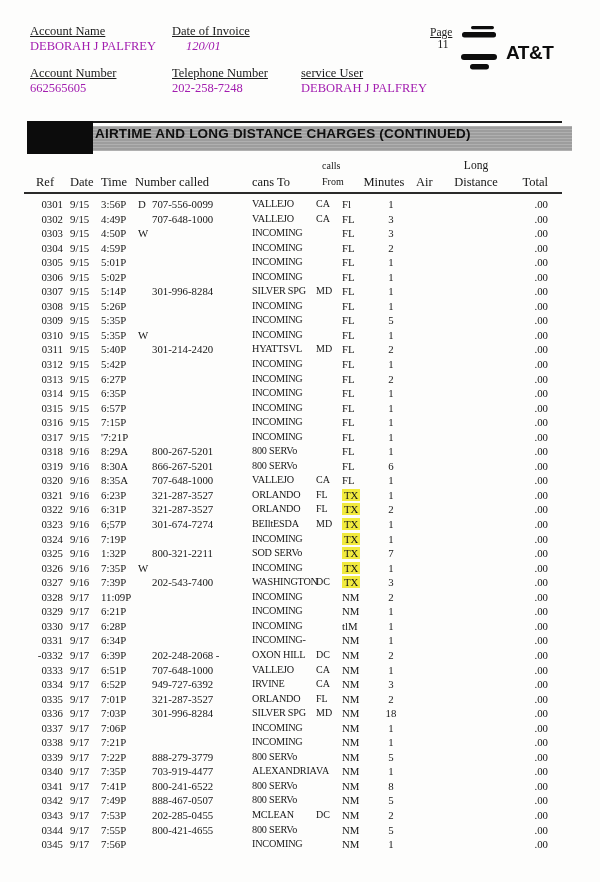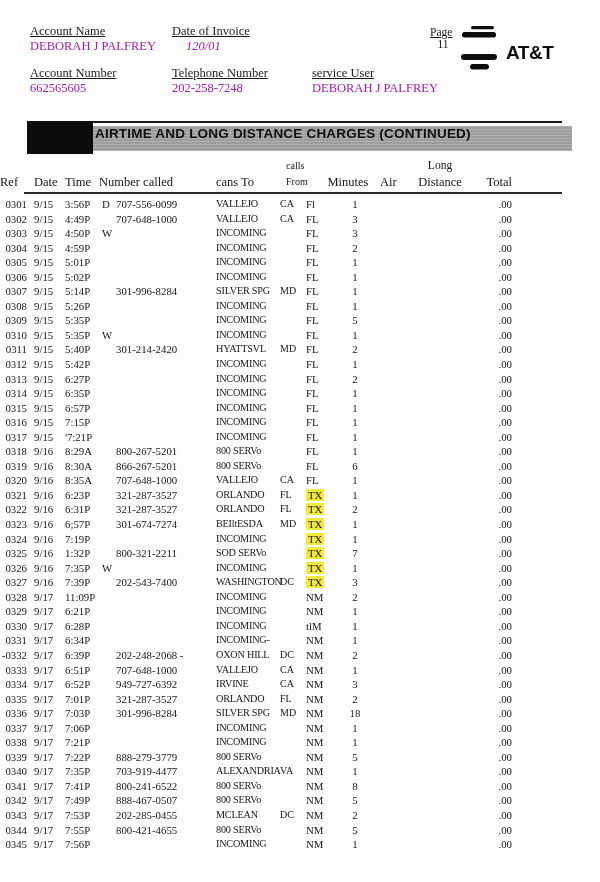--- a/index.html
+++ b/index.html
@@ -28,20 +28,21 @@
   .banner-text{
     font-family:"Liberation Sans", sans-serif;font-weight:bold;font-size:13.5px;
     color:#0f0f0f;letter-spacing:.2px;padding-left:65px;white-space:nowrap;
   }
   .redaction{left:27px;top:121px;width:66px;height:33px;background:#0c0c0c;}
   .banner-topline{left:92px;top:121px;width:470px;height:2px;background:#1a1a1a;}
   
   .grid{
     display:grid;
     grid-template-columns:34px 31px 37px 14px 100px 64px 26px 24px 50px 30px 60px 42px;
+    padding-left:36px;
   }
   .thead{left:0;top:158px;right:0;}
   .h-over{height:15px;line-height:15px;font-size:11.5px;}
   .h-main{height:18px;line-height:18px;font-size:12.5px;}
   .h-over .c-from{margin-left:-20px;}
   .h-main .c-number{margin-left:-17px;}
   .h-main .c-from{margin-left:-20px;}
   .h-main .c-min{margin-left:-14px;}
   .underline{left:24px;top:192px;width:538px;height:1.5px;background:#2a2a2a;}
   .rows{left:0;top:197px;right:0;}
@@ -88,21 +89,21 @@
 <div class="abs" style="left:30px;top:66px;">
   <div class="lbl">Account Number</div>
   <div class="val">662565605</div>
 </div>
 
 <div class="abs" style="left:172px;top:66px;">
   <div class="lbl">Telephone Number</div>
   <div class="val">202-258-7248</div>
 </div>
 
-<div class="abs" style="left:312px;top:66px;">
+<div class="abs" style="left:301px;top:66px;">
   <div class="lbl">service User</div>
   <div class="val">DEBORAH J PALFREY</div>
 </div>
 
 <div class="abs banner-topline"></div>
 <div class="abs banner-bar">
   <span class="banner-text">AIRTIME AND LONG DISTANCE CHARGES (CONTINUED)</span>
 </div>
 <div class="abs redaction"></div>
 

